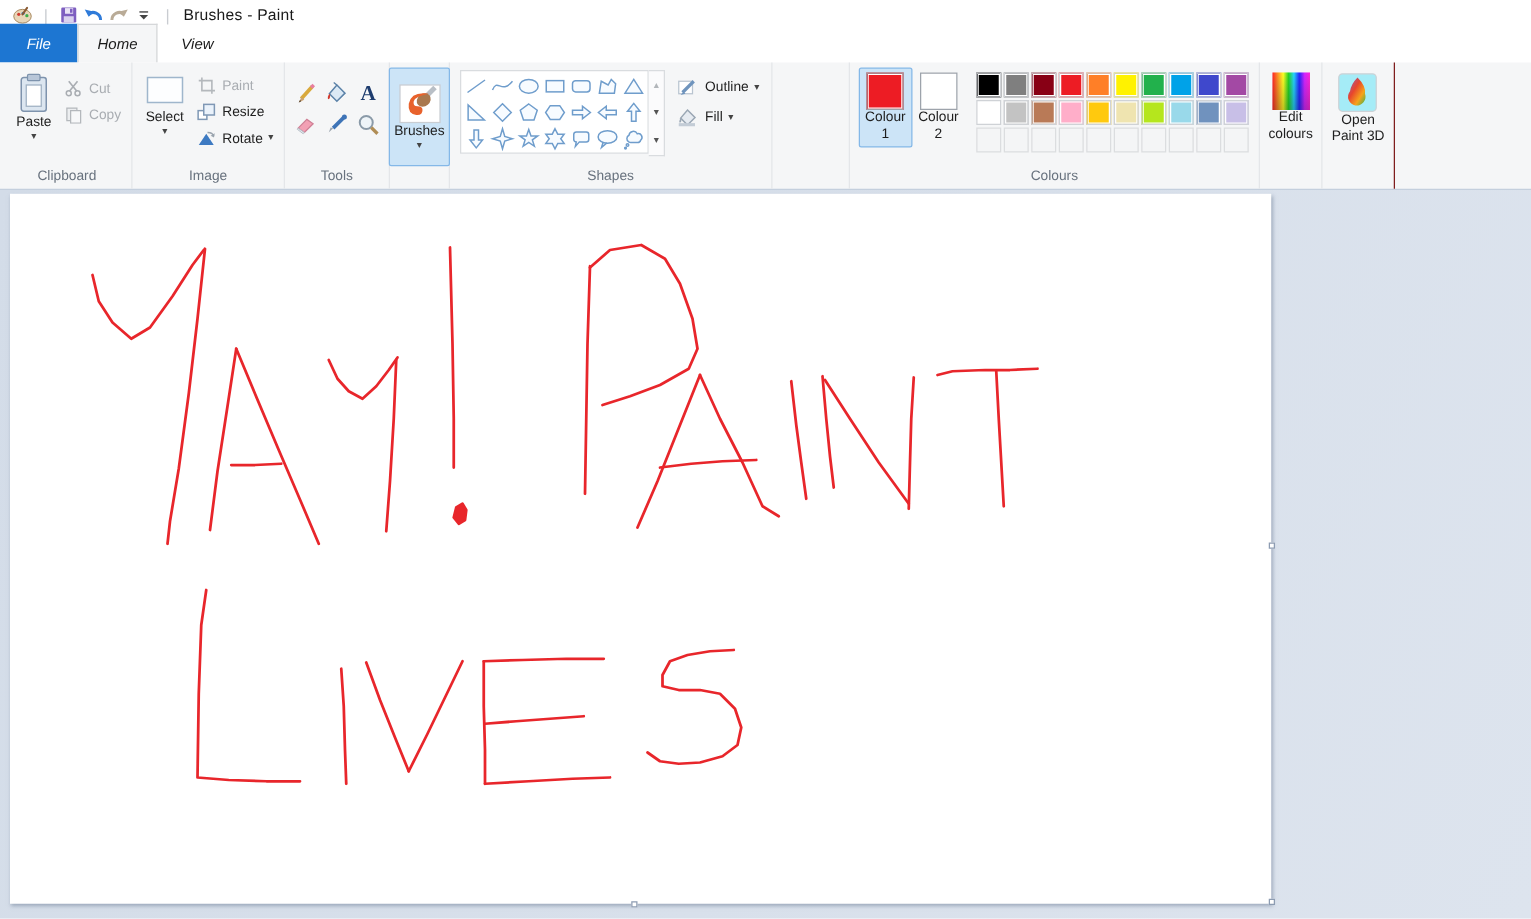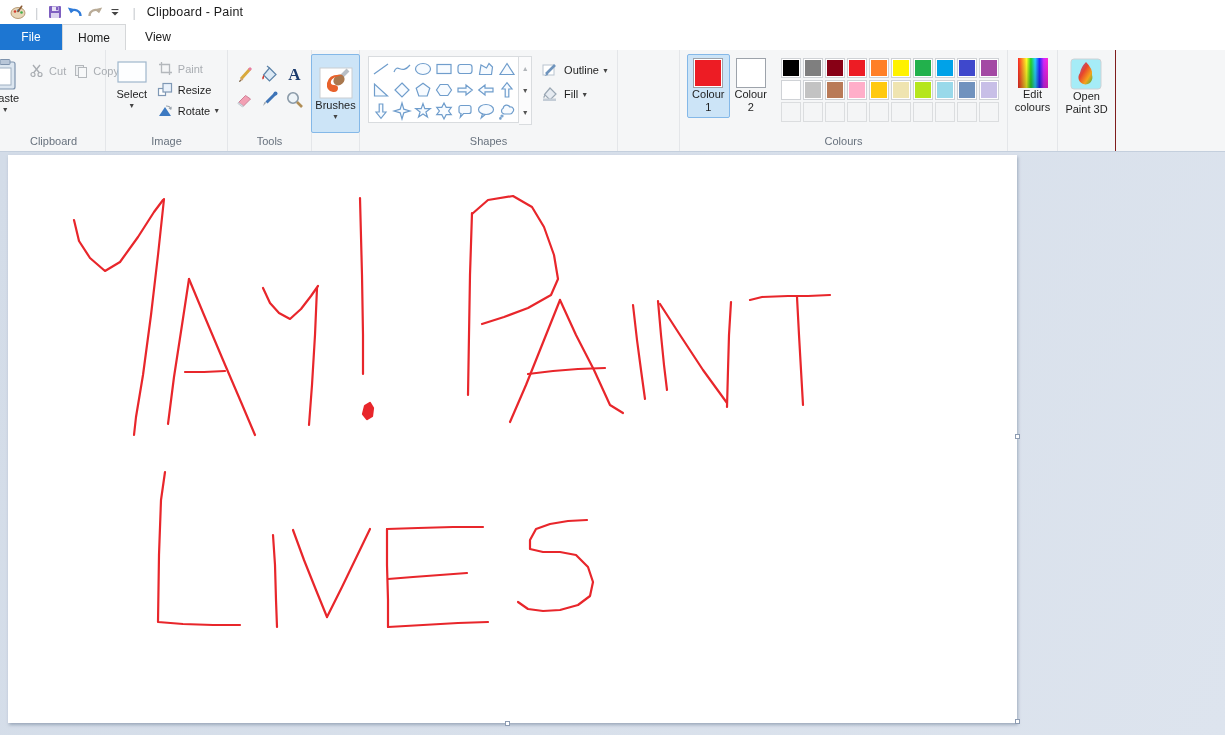--- a/index.html
+++ b/index.html
@@ -8,21 +8,21 @@
   .app { width:1225px; height:735px; display:flex; flex-direction:column; }
 
   
   .titlebar { height:24px; background:#fff; display:flex; align-items:center; padding-left:8px; flex:0 0 auto; }
   .qat-sep { color:#c9ccd1; font-size:13px; margin:0 7px; }
   .qat-btn { width:20px; height:20px; display:flex; align-items:center; justify-content:center; }
   .title-text { font-size:12.5px; color:#1a1a1a; margin-left:4px; letter-spacing:.2px; }
 
   
   .tabrow { height:26px; background:#fff; display:flex; align-items:flex-end; flex:0 0 auto; }
-  .tab { height:26px; display:flex; align-items:center; justify-content:center; font-size:12px; padding:0 20px; cursor:default; }
+  .tab { height:31px; display:flex; align-items:center; justify-content:center; font-size:12px; padding:0 20px; cursor:default;font-style:italic; }
   .tab-file { background:#1d76d2; color:#fff; width:62px; padding:0; }
   .tab-home { background:#f5f6f7; color:#1a1a1a; border:1px solid #d5d7d9; border-bottom:none; width:64px; padding:0; }
   .tab-view { color:#1a1a1a; width:64px; padding:0; }
 
   
   .ribbon { height:102px; background:#f5f6f7; border-bottom:1px solid #c4cfdd; display:flex; align-items:stretch; padding-left:2px; flex:0 0 auto; }
   .rgroup { display:flex; flex-direction:column; border-right:1px solid #e4e6e9; padding:4px 2px 0 2px; }
   .rgroup-content { flex:1; display:flex; justify-content:center; align-items:flex-start; }
   .rgroup-label { height:17px; text-align:center; font-size:11px; color:#68727e; line-height:15px; }
   .bigbtn { display:flex; flex-direction:column; align-items:center; padding:3px 4px; border:1px solid transparent; border-radius:2px; }
@@ -92,21 +92,21 @@
           <path d="M16.2 3.6 L13.1 9.3 L8.6 5.3 Z" fill="#b9ab97"></path>
         </svg>
     </span>
     <span class="qat-btn">
       <svg width="10" height="10" viewBox="0 0 10 10">
           <rect x="1.5" y="2" width="7" height="1.1" fill="#444"></rect>
           <path d="M1.5 5 L8.5 5 L5 8.5 Z" fill="#444"></path>
         </svg>
     </span>
     <span class="qat-sep">|</span>
-    <span class="title-text">Clipboard - Paint</span>
+    <span class="title-text">Brushes - Paint</span>
   </div>
 
   <div class="tabrow">
     <div class="tab tab-file">File</div>
     <div class="tab tab-home">Home</div>
     <div class="tab tab-view">View</div>
   </div>
 
   <div class="ribbon">
 
@@ -114,21 +114,21 @@
       <div class="rgroup-content">
         <div class="bigbtn">
           <svg width="30" height="34" viewBox="0 0 30 34">
               <rect x="5" y="4" width="20" height="27" rx="2" fill="#dce6f0" stroke="#7e93ad" stroke-width="1.2"></rect>
               <rect x="10" y="1.5" width="10" height="5" rx="1" fill="#b8c6d8" stroke="#7e93ad" stroke-width="1"></rect>
               <rect x="9" y="10" width="12" height="17" fill="#fff" stroke="#9fb0c2" stroke-width="1"></rect>
             </svg>
           <span class="lbl">Paste</span>
           <span class="caret">▼</span>
         </div>
-        <div style="display:flex;flex-direction:row;margin-top:6px">
+        <div style="display:flex;flex-direction:column;margin-top:6px">
           <div class="smallrow disabled">
             <span class="ic">
                 <svg width="15" height="15" viewBox="0 0 15 15">
                   <line x1="4" y1="2" x2="10.5" y2="10" stroke="#a9adb2" stroke-width="1.3"></line>
                   <line x1="11" y1="2" x2="4.5" y2="10" stroke="#a9adb2" stroke-width="1.3"></line>
                   <circle cx="4" cy="11.5" r="2" fill="none" stroke="#a9adb2" stroke-width="1.2"></circle>
                   <circle cx="11" cy="11.5" r="2" fill="none" stroke="#a9adb2" stroke-width="1.2"></circle>
                 </svg>
               </span>
             <span>Cut</span>

